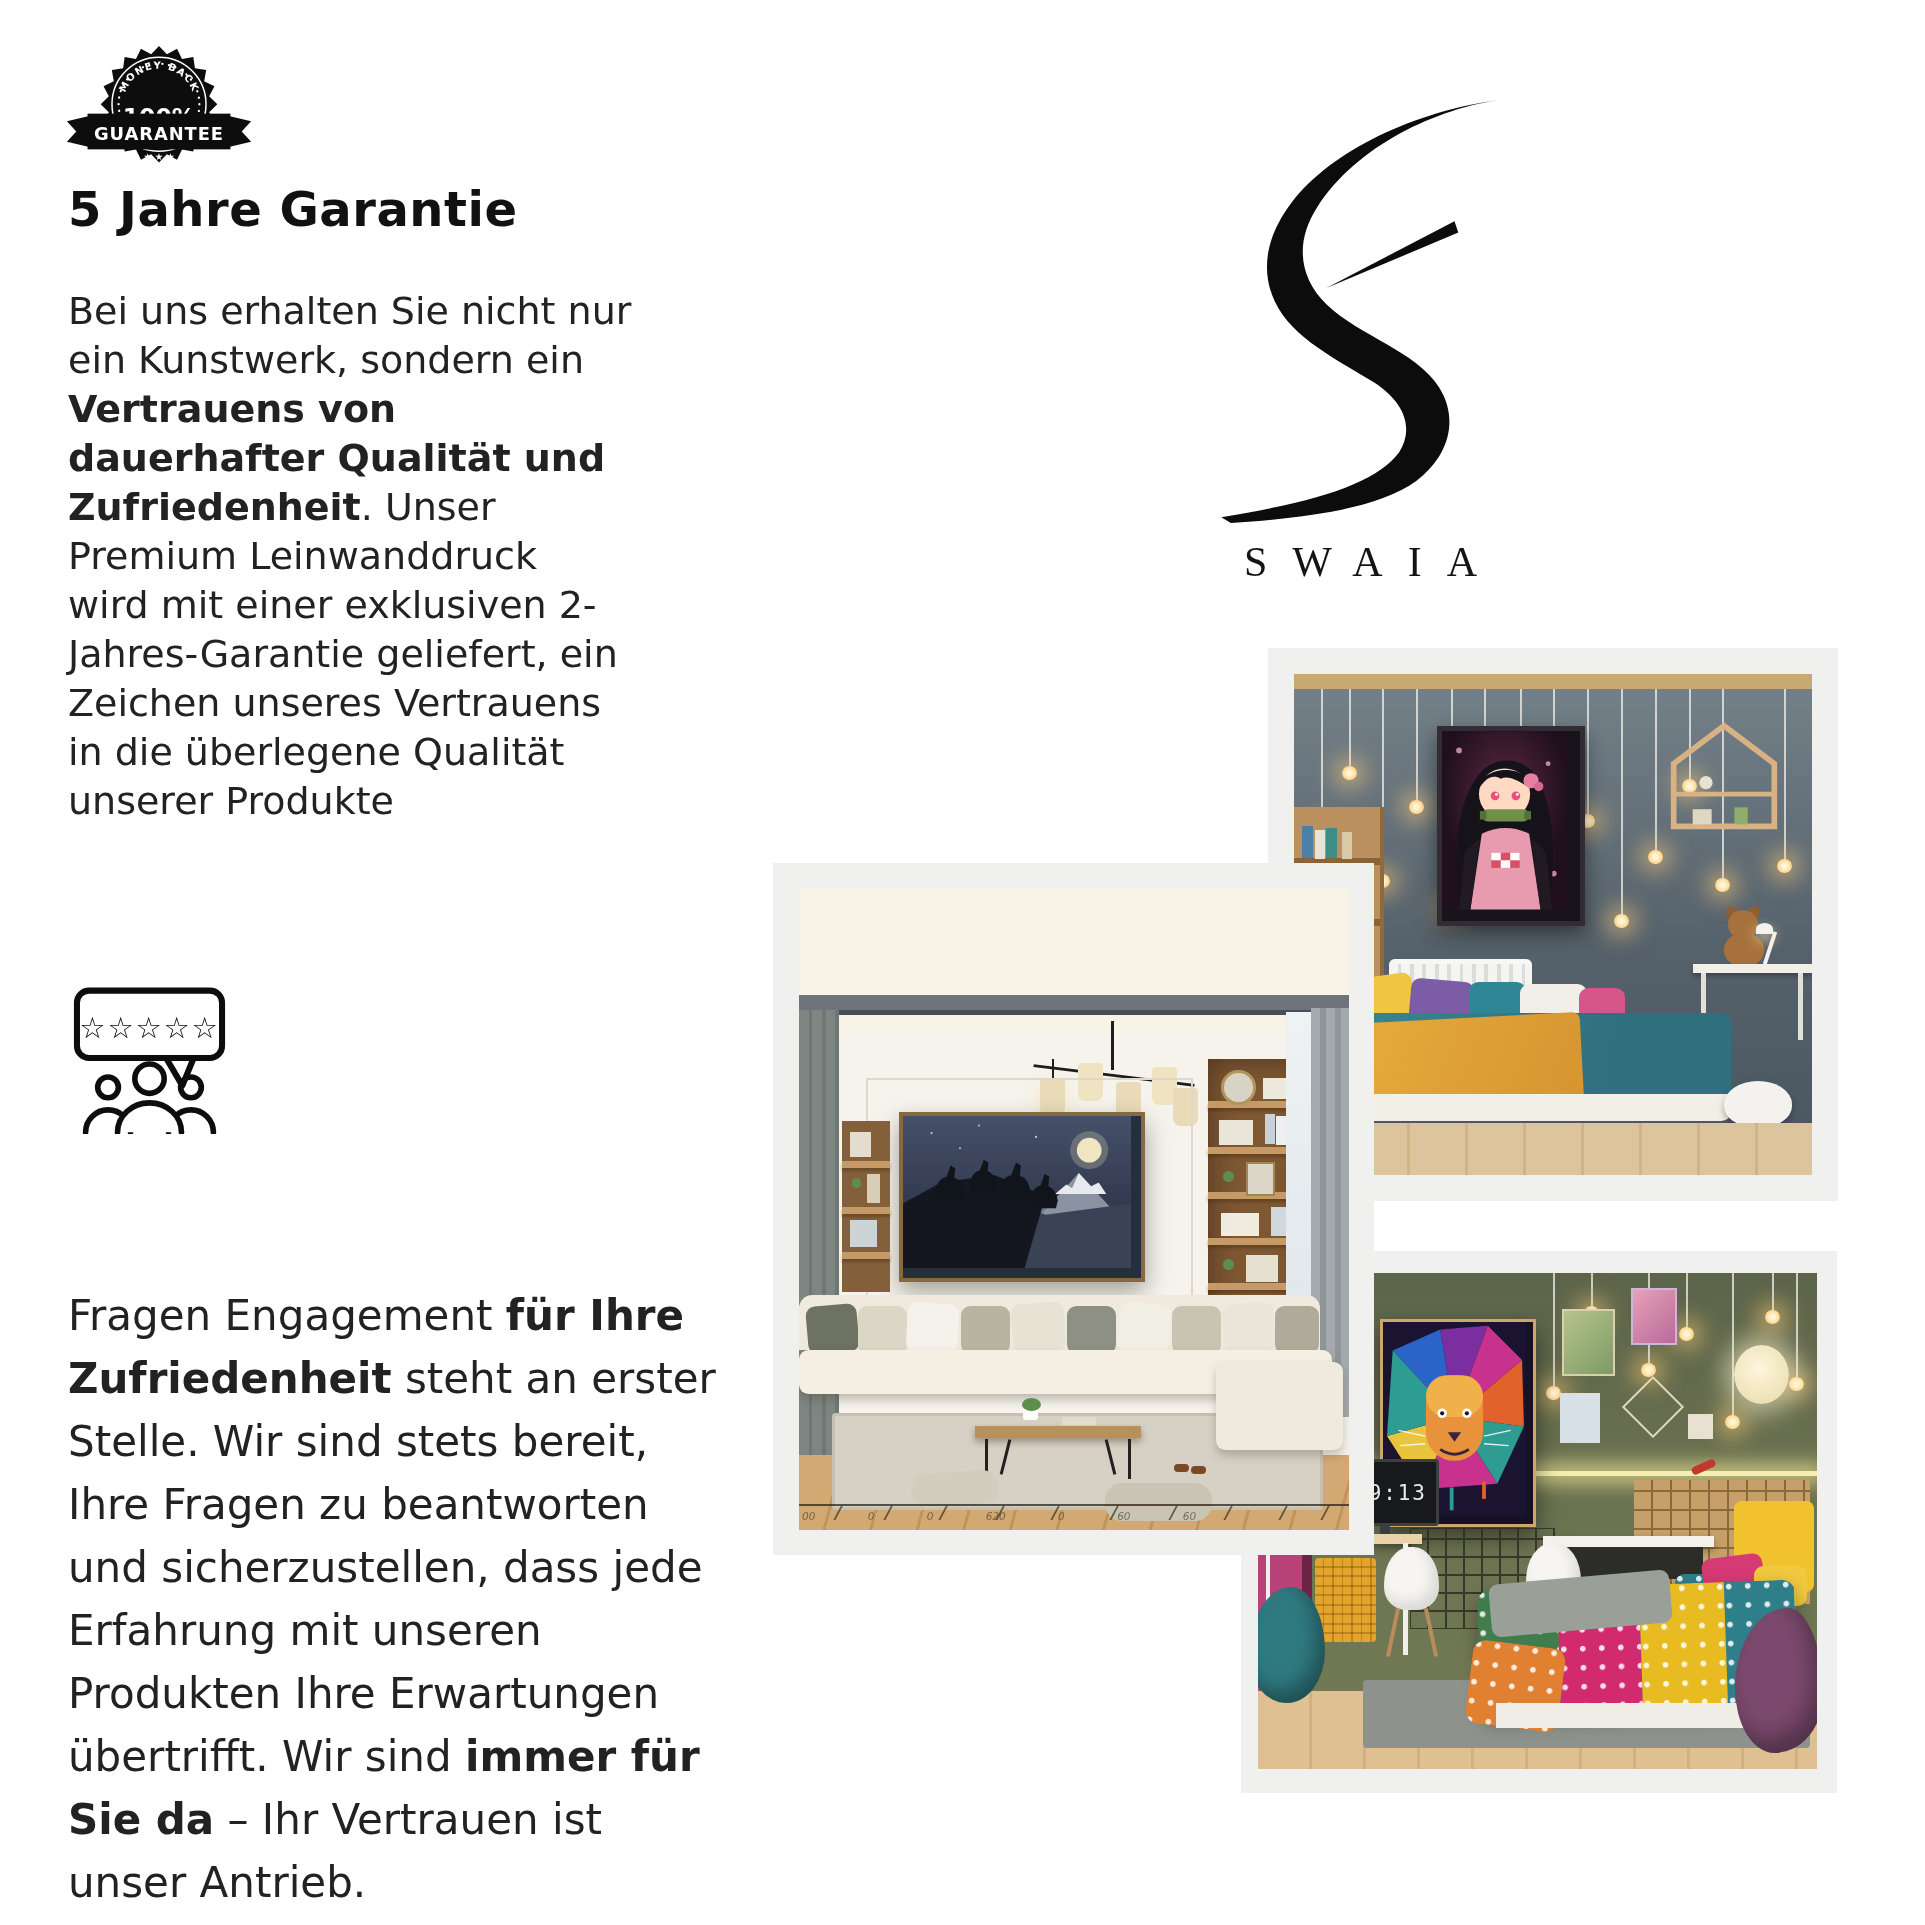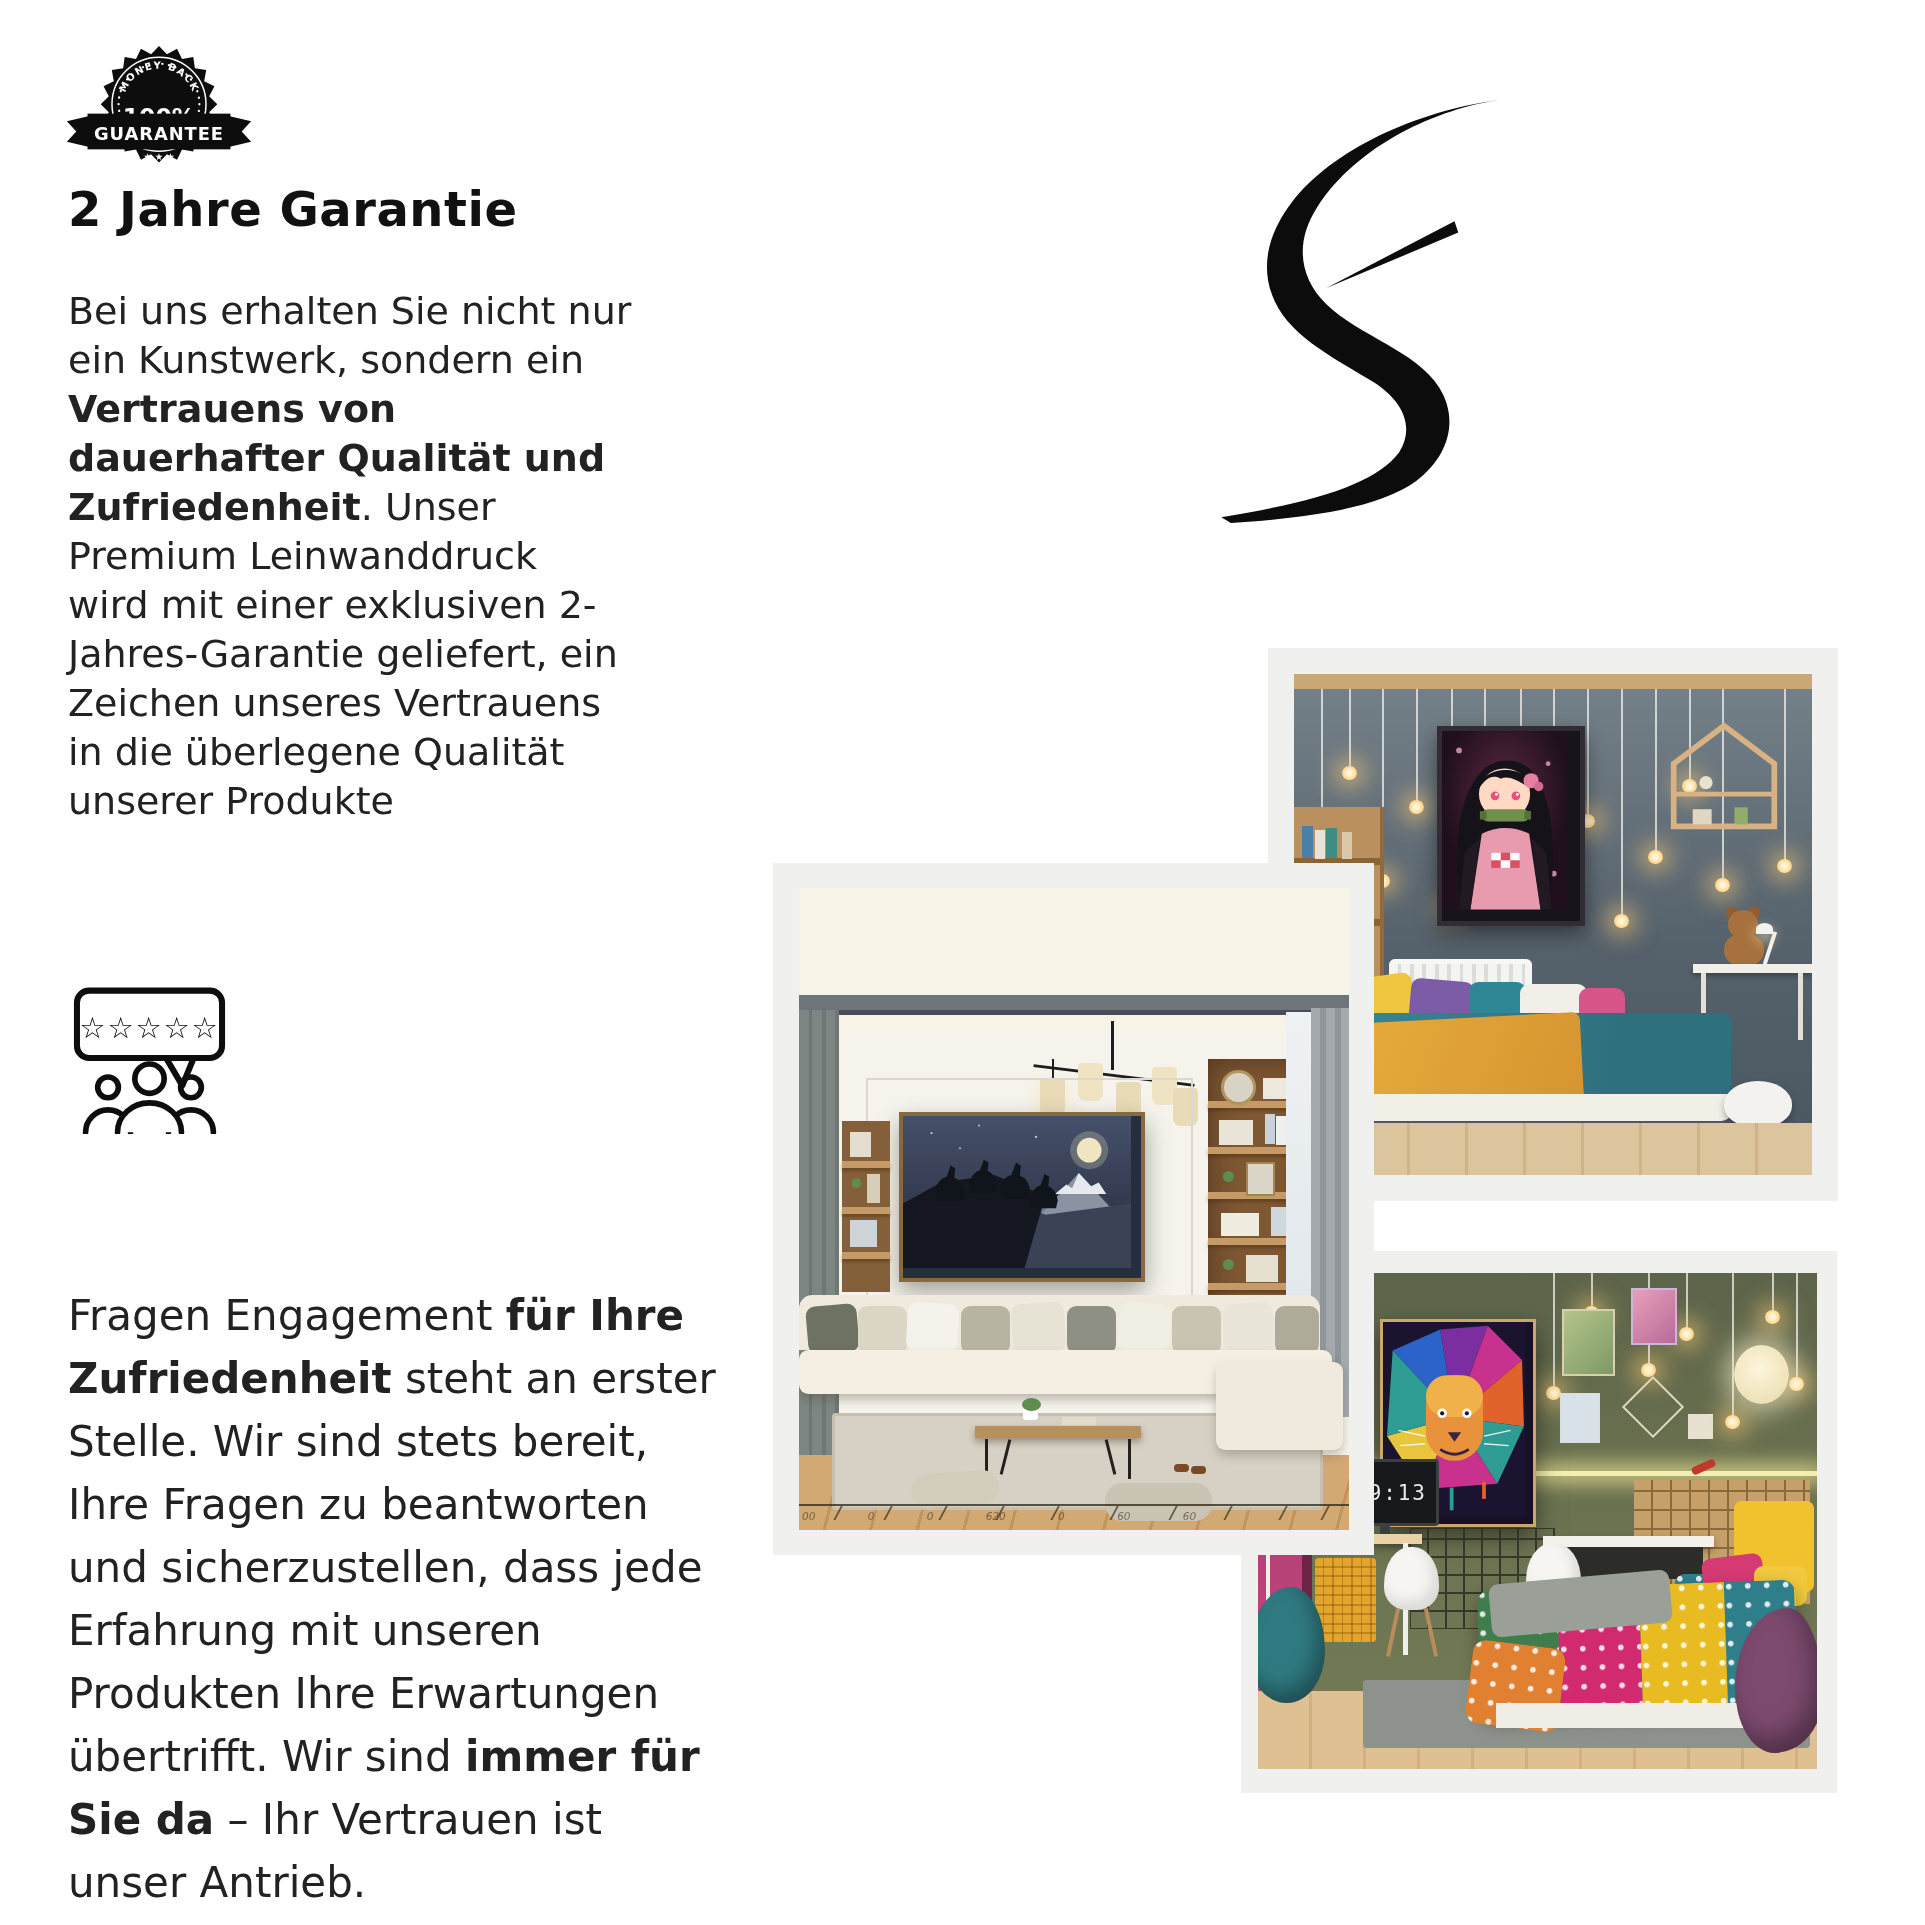--- a/index.html
+++ b/index.html
@@ -45,21 +45,21 @@
     <path id="arcTop" d="M 62,66 A 38,38 0 0 1 138,66" fill="none"></path>
     <text font-size="10.5" font-weight="700" letter-spacing="1.6" fill="#fff">
       <textPath href="#arcTop" startOffset="50%" text-anchor="middle">MONEY BACK</textPath>
     </text>
     <text x="100" y="88" text-anchor="middle" font-size="25" font-weight="700" fill="#fff">100%</text>
     <rect x="24" y="76" width="152" height="38" fill="#0d0d0d"></rect>
     <text x="100" y="104" text-anchor="middle" font-size="19" font-weight="700" letter-spacing="1" fill="#fff">GUARANTEE</text>
     <text x="100" y="125" text-anchor="middle" font-size="10" fill="#fff">★ ★ ★</text>
   </svg>
 
-  <h1 class="abs" id="h1">2 Jahre Garantie</h1>
+  <h1 class="abs" id="h1">5 Jahre Garantie</h1>
   <p class="abs para" id="p1"><span>Bei uns erhalten Sie nicht nur
 ein Kunstwerk, sondern ein
 </span><span class="b">Vertrauens von
 dauerhafter Qualität und
 Zufriedenheit</span><span>. Unser
 Premium Leinwanddruck
 wird mit einer exklusiven 2-
 Jahres-Garantie geliefert, ein
 Zeichen unseres Vertrauens
 in die überlegene Qualität
@@ -87,20 +87,21 @@
 Erfahrung mit unseren
 Produkten Ihre Erwartungen
 übertrifft. Wir sind </span><span class="b">immer für
 Sie da</span><span> – Ihr Vertrauen ist
 unser Antrieb.</span></p>
 
   <svg class="abs" id="brand-logo" style="left:1200px;top:95px;" width="314" height="430" viewBox="0 0 320 450">
     <path fill="#0c0c0c" d="M310,5 C245,14 160,52 118,118 C96,152 98,190 128,219 C162,252 222,268 246,306 C266,338 258,376 222,404 C186,430 120,442 28,448 L18,442 C120,425 180,406 204,374 C220,349 210,322 178,301 C142,278 92,255 74,216 C58,182 66,146 92,112 C134,58 220,17 310,5 Z"></path>
     <path fill="#0c0c0c" d="M262,132 L128,202 L266,144 Z"></path>
   </svg>
+  <div class="abs" id="brand-word">SWAIA</div>
 
   <div class="card" style="left:1268px;top:648px;width:570px;height:553px;z-index:1;">
     <div class="photo" style="left:26px;top:26px;width:518px;height:501px;background:linear-gradient(180deg,#76828a,#55616b 55%,#4a565f);" aria-label="Teen bedroom with anime girl canvas print, hanging string lights and colorful bed">
       <div class="abs" style="left:0;top:0;width:518px;height:15px;background:#c9a873;"></div>
       <span class="bulb" style="left:27px;top:15px;height:143px;"></span>
       <span class="bulb" style="left:55px;top:15px;height:78px;"></span>
       <span class="bulb" style="left:88px;top:15px;height:186px;"></span>
       <span class="bulb" style="left:122px;top:15px;height:112px;"></span>
       <span class="bulb" style="left:157px;top:15px;height:214px;"></span>
       <span class="bulb" style="left:190px;top:15px;height:143px;"></span>

